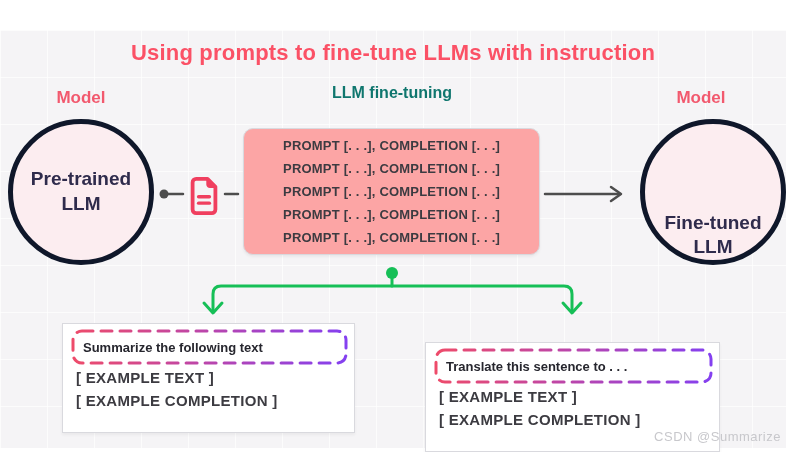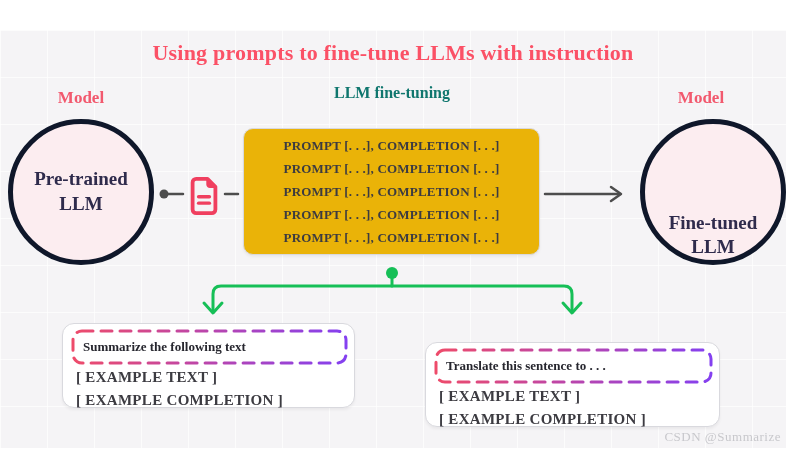--- a/index.html
+++ b/index.html
@@ -1,18 +1,18 @@
 <!DOCTYPE html>
 <html><head>
 <meta charset="utf-8">
 <style>
   html,body{margin:0;padding:0;background:#ffffff;}
   .canvas{
     position:relative;width:786px;height:452px;background:#ffffff;overflow:hidden;
-    font-family:Liberation Serif, serif;
+    font-family:Liberation Sans, sans-serif;
   }
   .stage{
     position:absolute;left:0;top:30px;width:786px;height:418px;
     background-color:#f5f4f6;
     background-image:
       linear-gradient(rgba(255,255,255,.7) 1px, transparent 1px),
       linear-gradient(90deg, rgba(255,255,255,.7) 1px, transparent 1px);
     background-size:47px 47px;
   }
   .title{
@@ -32,32 +32,32 @@
   .model-circle{
     position:absolute;width:146px;height:146px;border-radius:50%;
     border:5px solid #0f172a;background:#fcedf0;box-sizing:border-box;
     display:flex;align-items:center;justify-content:center;text-align:center;
     font-size:19px;font-weight:bold;color:#2f2b4c;line-height:1.3;
   }
   .model-circle.left{left:8px;top:119px;}
   .model-circle.right{left:640px;top:119px;align-items:flex-end;}
   .dataset-box{
     position:absolute;left:243px;top:128px;width:297px;height:127px;box-sizing:border-box;
-    background:#eab308;border:1.5px solid #d9d9de;border-radius:10px;
+    background:#fca5a5;border:1.5px solid #d9d9de;border-radius:10px;
     box-shadow:0 2px 3px rgba(0,0,0,.05);
     display:flex;flex-direction:column;justify-content:center;align-items:center;
   }
   .dataset-row{
     font-size:13px;font-weight:bold;color:#3c3b41;letter-spacing:.2px;
     line-height:23px;white-space:nowrap;
   }
   .svg-abs{position:absolute;}
   .example-box{
-    position:absolute;width:293px;height:85px;box-sizing:border-box;
-    background:#ffffff;border:1.5px solid #d9d9de;border-radius:12px;
+    position:absolute;width:293px;height:110px;box-sizing:border-box;
+    background:#ffffff;border:1.5px solid #d9d9de;border-radius:0;
     box-shadow:0 2px 3px rgba(0,0,0,.05);
     padding-left:41px;
   }
   .example-box.left{left:62px;top:323px;}
   .example-box.right{left:425px;top:342px;width:295px;}
   .instruction-wrap{position:absolute;left:8px;top:5px;width:277px;height:36px;}
   .example-box.right .instruction-wrap{width:279px;}
   .instruction-text{
     position:absolute;left:12px;top:0;height:36px;display:flex;align-items:center;
     font-size:13px;font-weight:bold;color:#26262e;white-space:nowrap;

